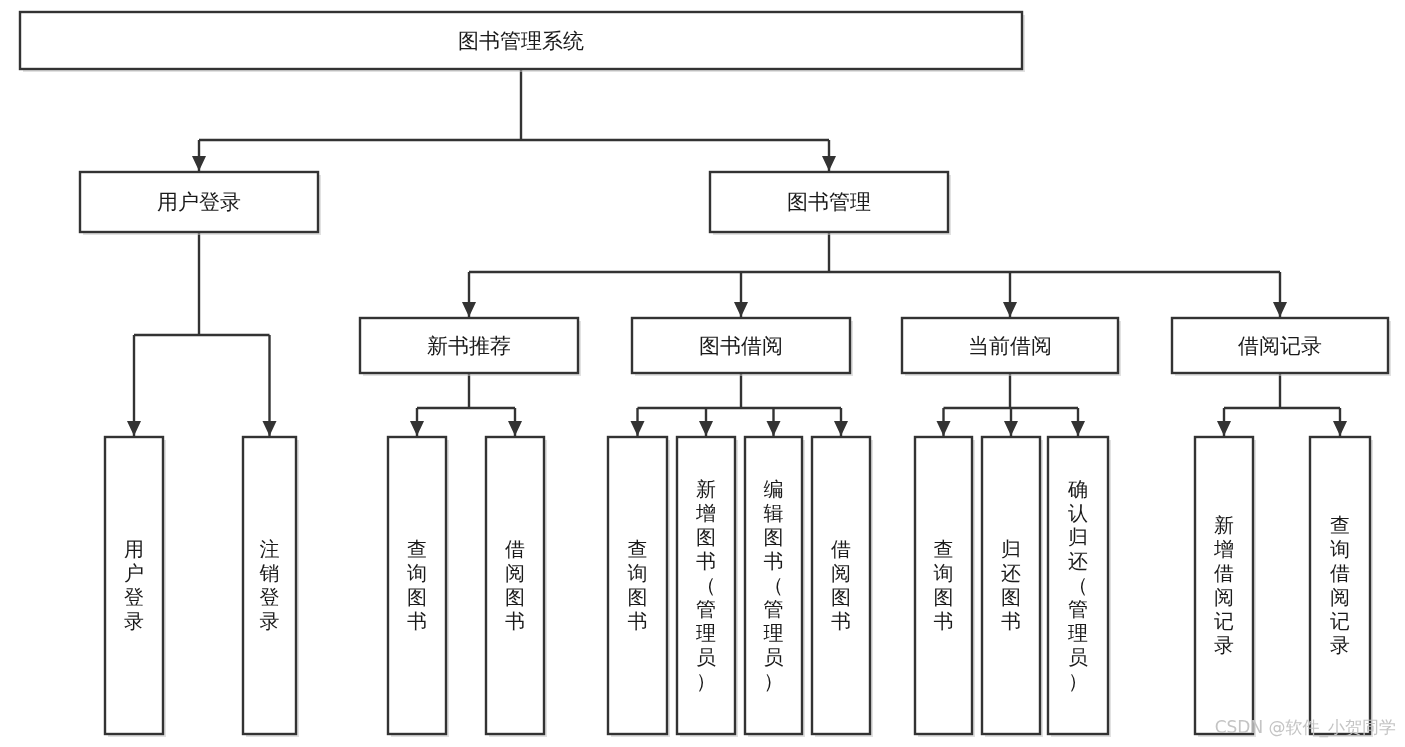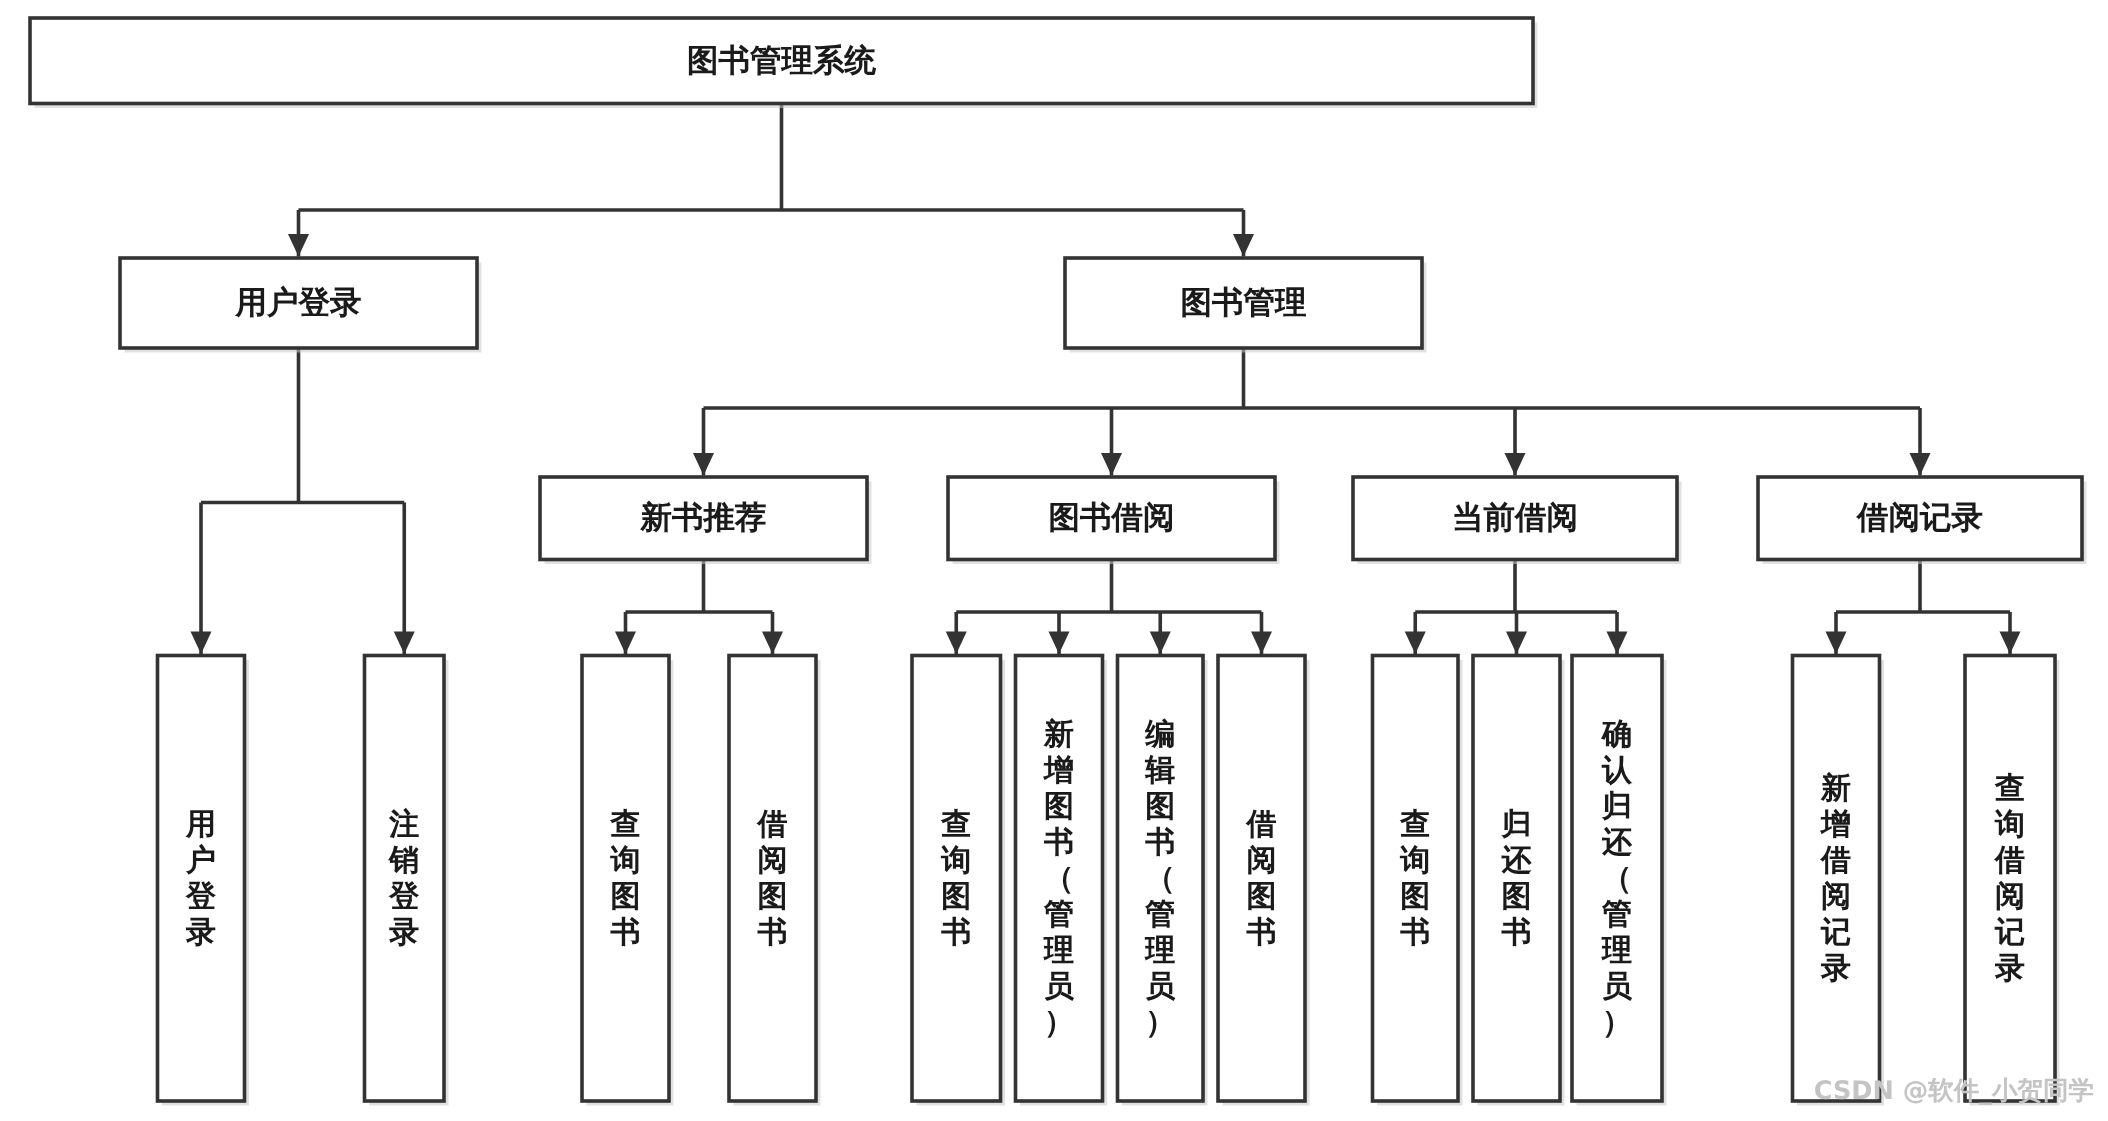--- a/index.html
+++ b/index.html
@@ -10,21 +10,20 @@
   }
   body {
     font-family: "Liberation Sans", "DejaVu Sans", sans-serif;
   }
   #diagram-root {
     position: relative;
     width: 1405px;
     height: 747px;
     background: #ffffff;
     overflow: hidden;
-    font-weight: bold;
   }
   svg.diagram-canvas {
     position: absolute;
     left: 0;
     top: 0;
     width: 1405px;
     height: 747px;
     display: block;
   }
   .node-box {

